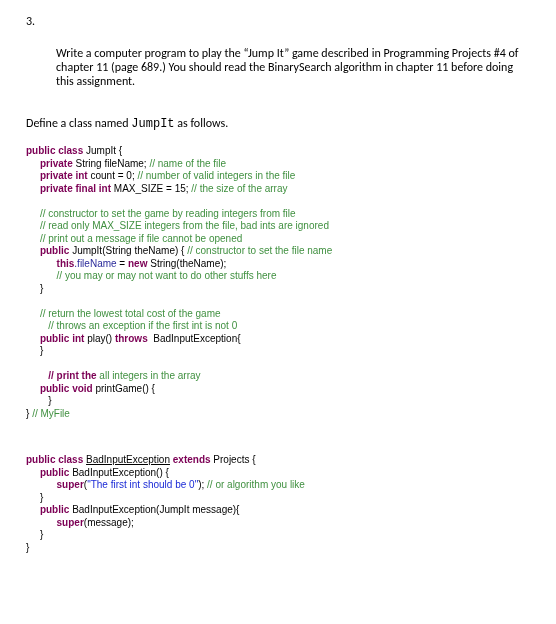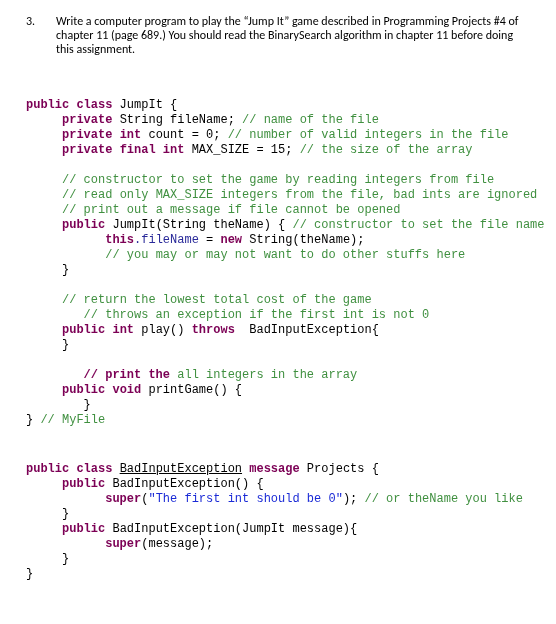--- a/index.html
+++ b/index.html
@@ -19,28 +19,29 @@
   }
   .q-block {
     display: flex;
   }
   .q-num {
     width: 30px;
     flex: none;
   }
   .q-text {
     flex: 1 1 auto;
+    margin-top: 32px;
   }
   .spacer-lg { height: 28px; }
   .spacer-md { height: 14px; }
   .spacer-sm { height: 6px; }
 
   .code {
-    font-family: Liberation Mono, monospace;
-    font-size: 12px;
+    font-family: Liberation Sans, sans-serif;
+    font-size: 10px;
     white-space: pre;
     line-height: 1.25;
     color: #000;
   }
   .kw   { color: #7c0055; font-weight: bold; }  
   .cmt  { color: #409040; }                     
   .str  { color: #1a2ad6; }                     
   .fld  { color: #2a2a9a; }                     
   .ul   { text-decoration: underline; text-align: right; }                        
   .mono { font-family: "Courier New", Courier, monospace; }
@@ -51,20 +52,23 @@
 
 <div class="page">
 
   <div class="q-block">
     <div class="q-num">3.</div>
     <div class="q-text">Write a computer program to play the “Jump It” game described in Programming Projects #4 of chapter 11 (page 689.)  You should read the BinarySearch algorithm in chapter 11 before doing this assignment.</div>
   </div>
 
   <div class="spacer-lg"></div>
 
+  <div class="narr">
+    <span>Define a class named </span><span class="mono">JumpIt</span><span> as follows.</span>
+  </div>
 
   <div class="spacer-md"></div>
 
   <div class="code"><span class="kw">public class</span><span> JumpIt {</span>
      <span class="kw">private</span><span> String fileName; </span><span class="cmt">// name of the file</span>
      <span class="kw">private int</span><span> count = 0; </span><span class="cmt">// number of valid integers in the file</span>
      <span class="kw">private final int</span><span> MAX_SIZE = 15; </span><span class="cmt">// the size of the array</span>
 
      <span class="cmt">// constructor to set the game by reading integers from file</span>
      <span class="cmt">// read only MAX_SIZE integers from the file, bad ints are ignored</span>
@@ -80,22 +84,22 @@
      <span>}</span>
 
         <span class="kw">// print the</span><span class="cmt"> all integers in the array</span>
      <span class="kw">public void</span><span> printGame() {</span>
         <span>}</span>
 <span>} </span><span class="cmt">// MyFile</span></div>
 
   <div class="spacer-lg"></div>
   <div class="spacer-sm"></div>
 
-  <div class="code"><span class="kw">public class</span><span> </span><span class="ul">BadInputException</span><span> </span><span class="kw">message</span><span> Projects {</span>
+  <div class="code"><span class="kw">public class</span><span> </span><span class="ul">BadInputException</span><span> </span><span class="kw">extends</span><span> Projects {</span>
      <span class="kw">public</span><span> BadInputException() {</span>
-           <span class="kw">super</span><span>(</span><span class="str">"The first int should be 0"</span><span>); </span><span class="cmt">// or theName you like</span>
+           <span class="kw">super</span><span>(</span><span class="str">"The first int should be 0"</span><span>); </span><span class="cmt">// or algorithm you like</span>
      <span>}</span>
      <span class="kw">public</span><span> BadInputException(JumpIt message){</span>
            <span class="kw">super</span><span>(message);</span>
      <span>}</span>
 <span>}</span></div>
 
 </div>
 
 </body></html>

